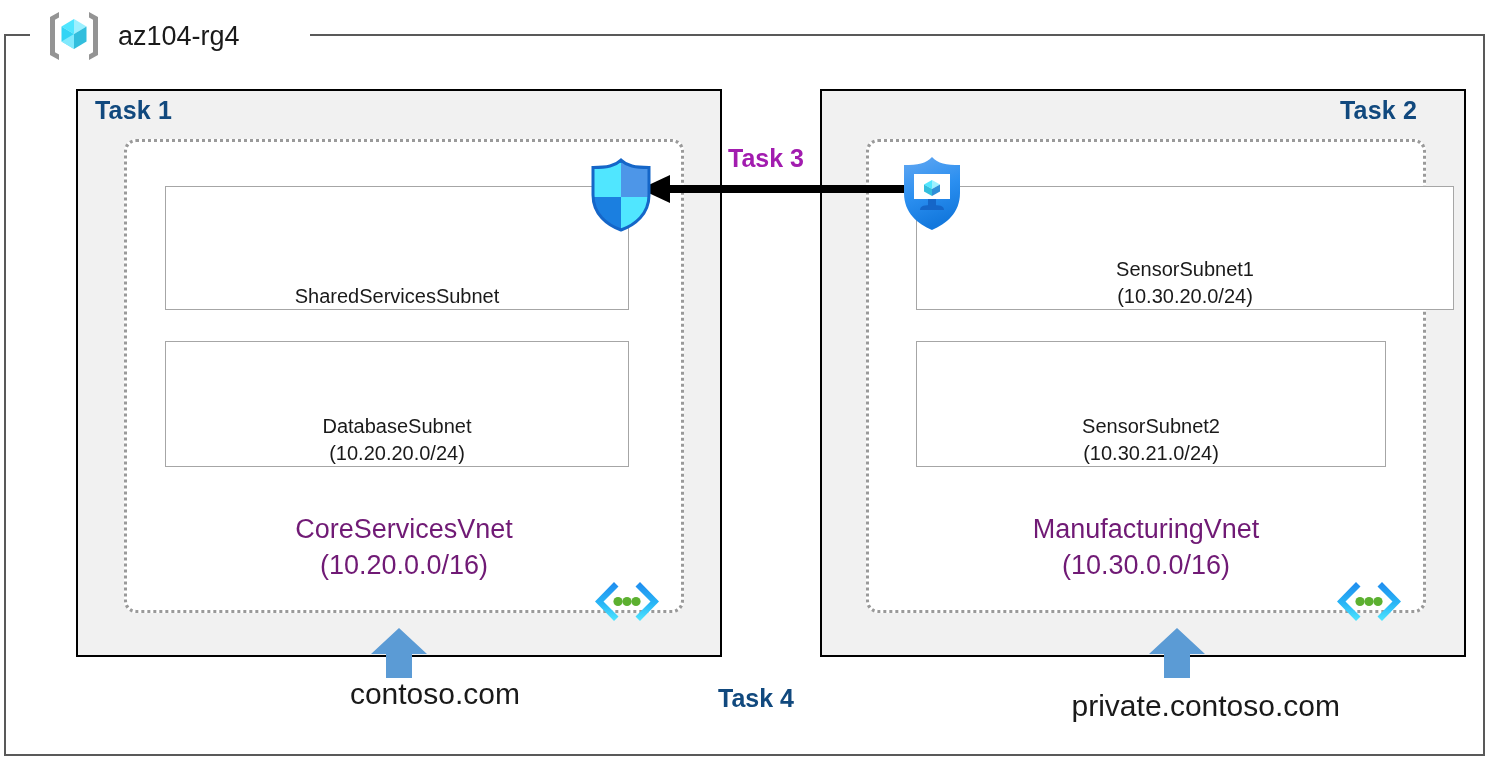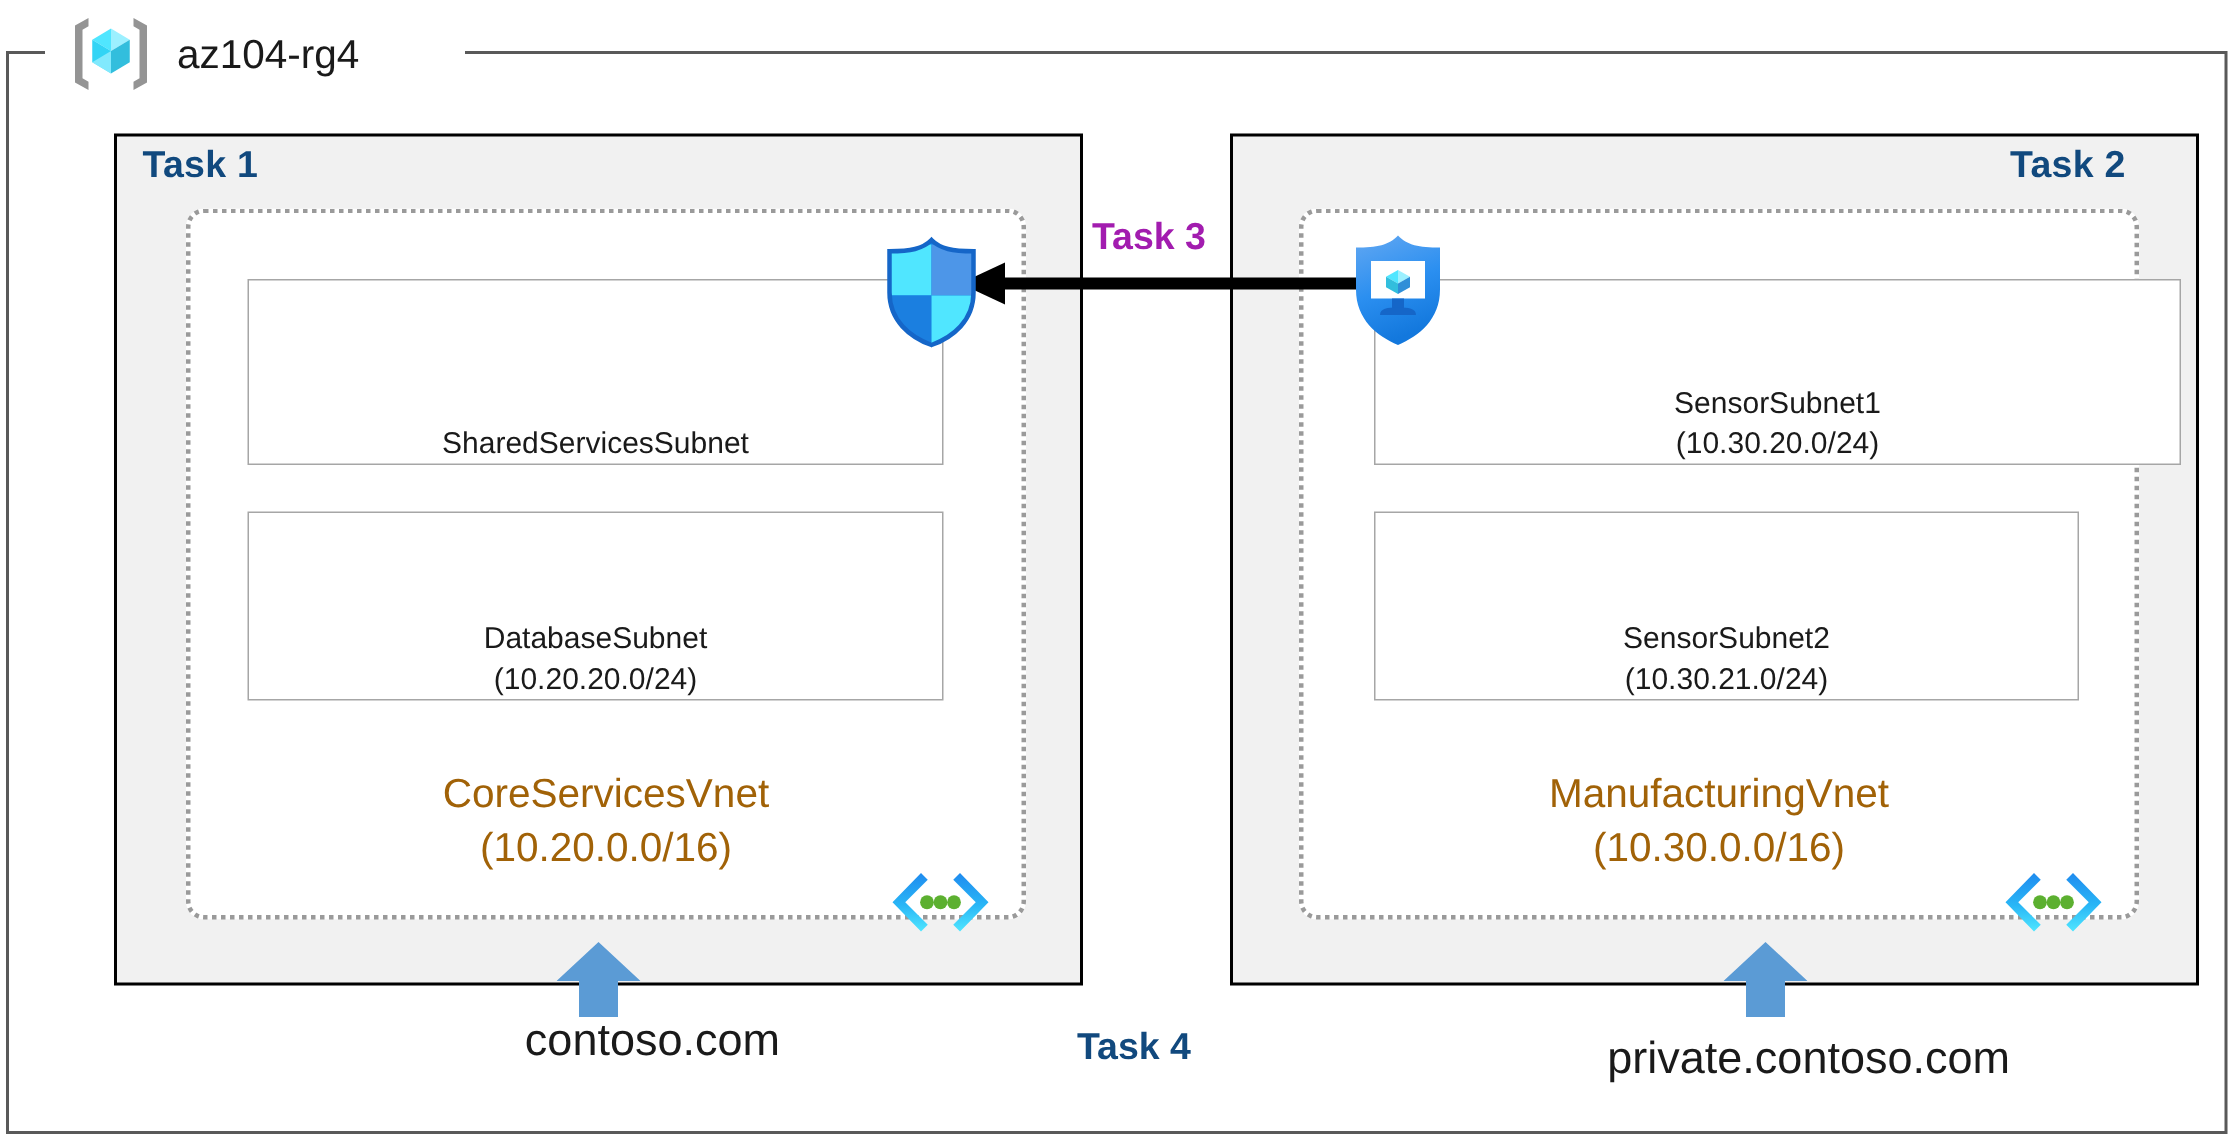--- a/index.html
+++ b/index.html
@@ -92,21 +92,21 @@
     box-sizing: border-box;
   }
   #vnet1 { left: 124px; top: 139px; width: 560px; height: 474px; }
   #vnet2 { left: 866px; top: 139px; width: 560px; height: 474px; }
 
   .vnet-caption {
     position: absolute;
     width: 100%;
     text-align: center;
     font-size: 27px;
-    color: #a16207;
+    color: #701a75;
     line-height: 1.32;
   }
   #vnet1-caption { top: 512px; left: 124px; width: 560px; }
   #vnet2-caption { top: 512px; left: 866px; width: 560px; }
 
   
   .subnet {
     position: absolute;
     background: #ffffff;
     border: 1px solid #a6a6a6;

